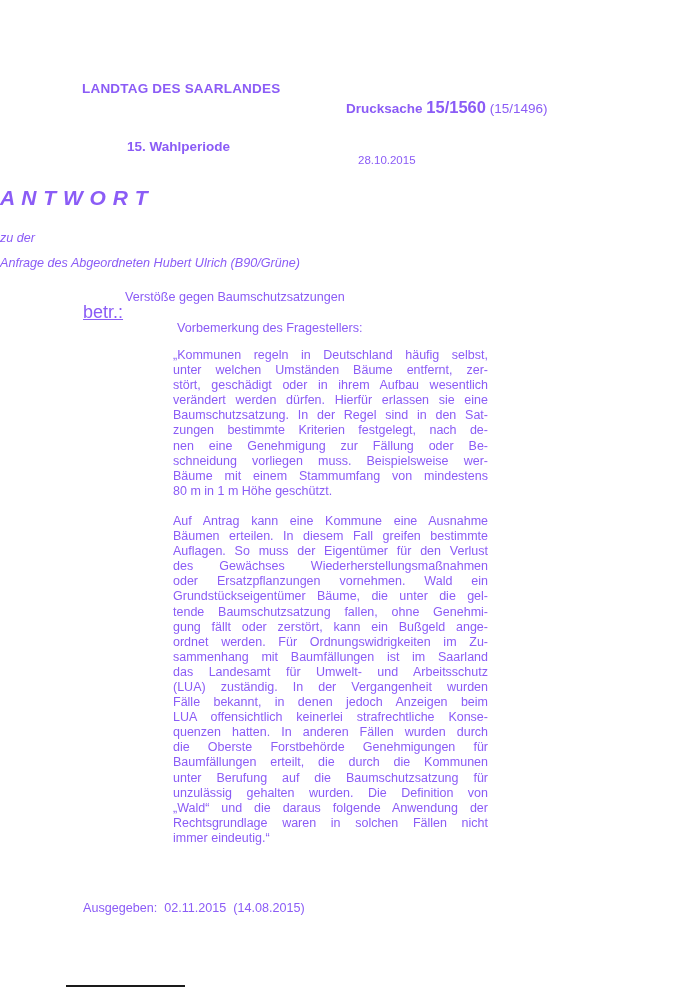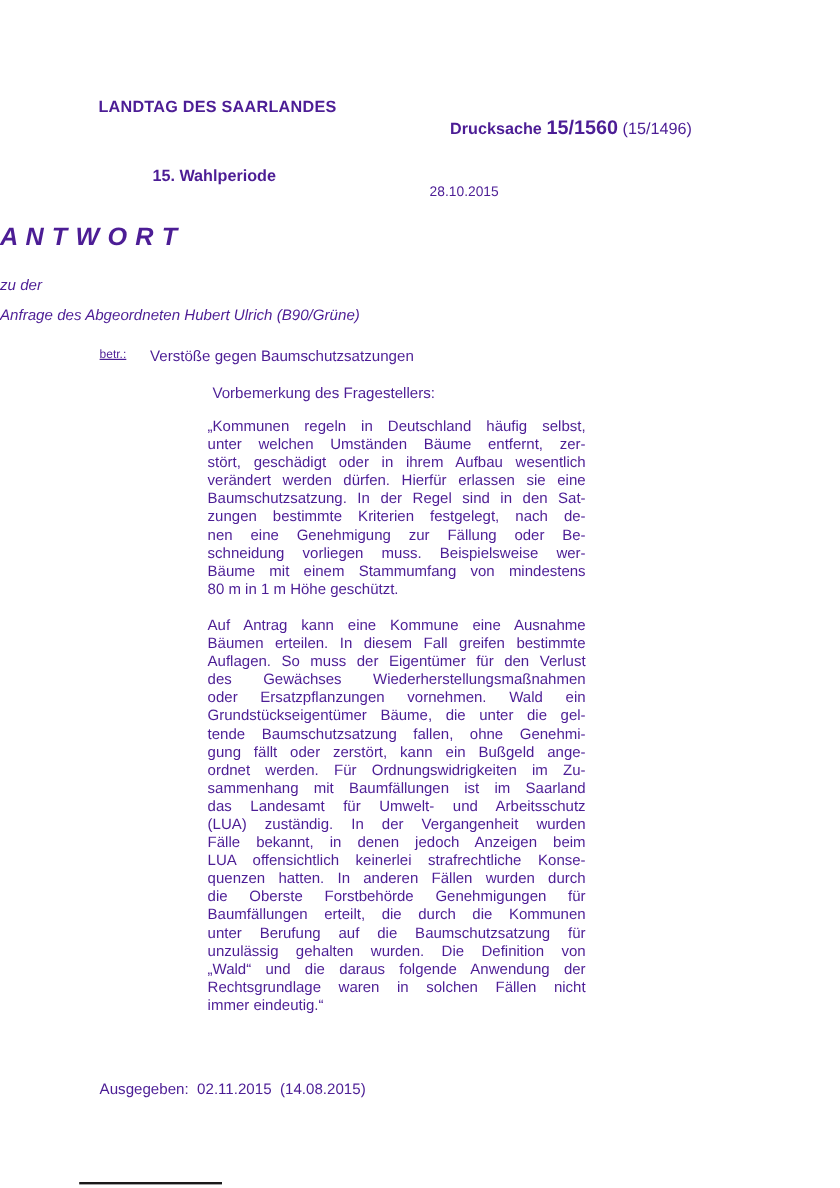--- a/index.html
+++ b/index.html
@@ -1,42 +1,42 @@
 <!DOCTYPE html>
 <html><head>
 <meta charset="utf-8">
 <style>
   html,body { margin:0; padding:0; background:#ffffff; }
   .page {
     position:relative;
     width:700px; height:990px;
     background:#ffffff;
-    color:#4c1d95;
+    color:#8b5cf6;
     font-family:"Liberation Sans", sans-serif;
     overflow:hidden;
   }
   .abs { position:absolute; }
 
   
   .issuer   { left:82px;  top:81px;  font-size:13.5px; font-weight:bold; letter-spacing:0.2px; }
   .period   { left:127px; top:100px; font-size:13.5px; font-weight:bold;margin-top:39px; }
-  .ds-line  { left:375px; top:98px;  font-size:13.5px; white-space:nowrap; }
+  .ds-line  { left:346px; top:98px;  font-size:13.5px; white-space:nowrap; }
   .ds-label { font-weight:bold; font-size:13.5px; }
   .ds-num   { font-weight:bold; font-size:16.5px; }
   .ds-ref   { font-weight:normal; font-size:13.5px; }
   .ds-date  { left:358px; top:118px; font-size:11.5px;margin-top:36px; }
 
   
   .centerband { left:0px; width:670px; text-align:left;font-style:italic; }
   .doc-title    { top:186px; font-size:21px; font-weight:bold; letter-spacing:0.5px; }
   .doc-subtitle { top:231px; font-size:12.6px; }
   .inquiry      { top:256px; font-size:12.6px; }
 
   
-  .subject-label { left:83px;  top:290px; font-size:10px; text-decoration:underline; }
+  .subject-label { left:83px;  top:302px; font-size:18px; text-decoration:underline; }
   .subject-text  { left:125px; top:290px; font-size:12.6px; }
 
   
   .prelim-heading { left:177px; top:321px; font-size:12.6px; }
 
   .quote-block {
     left:173px; top:348px; width:315px;
     font-size:12.5px; line-height:15.1px;
   }
   .q-para + .q-para { margin-top:15px; }

